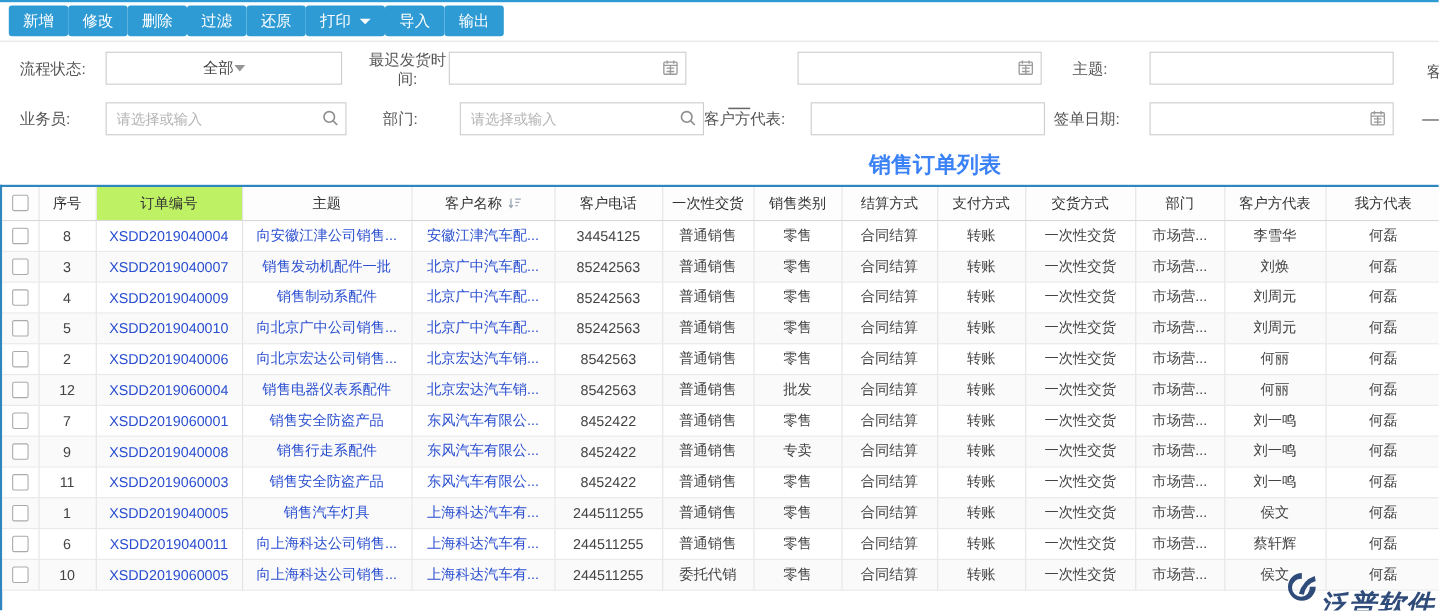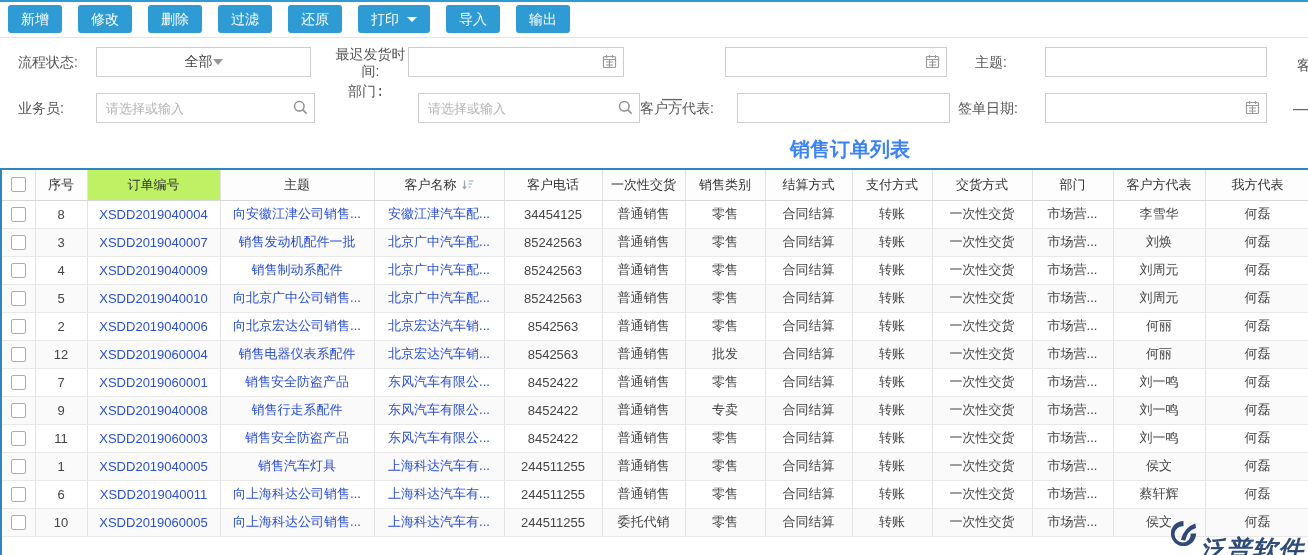--- a/index.html
+++ b/index.html
@@ -3,21 +3,21 @@
 <meta charset="utf-8">
 <style>
   html,body{margin:0;padding:0;}
   body{
     width:1308px;height:555px;overflow:hidden;position:relative;
     background:#fff;font-family:"Liberation Sans",sans-serif;
     -webkit-font-smoothing:antialiased;
   }
   .topline{position:absolute;top:0;left:0;width:1308px;height:2px;background:#2e9bd5;}
   
-  .toolbar{position:absolute;top:5px;left:8px;height:28px;display:flex;gap:16px;}
+  .toolbar{position:absolute;top:5px;left:8px;height:28px;display:flex;}
   .tb-btn{
     height:28px;padding:0 13px;background:#2e9bd5;color:#fff;border:none;border-radius:3px;
     font-size:14px;font-family:inherit;display:flex;align-items:center;gap:8px;cursor:pointer;line-height:28px;
   }
   .toolbar-sep{position:absolute;top:37px;left:0;width:1308px;height:1px;background:#e3e3e3;}
   .caret-white{width:0;height:0;border-left:5px solid transparent;border-right:5px solid transparent;border-top:5px solid #fff;display:inline-block;}
   
   .filters{position:absolute;top:38px;left:0;width:1308px;height:130px;}
   .flabel{position:absolute;font-size:14px;color:#555;text-align:left;line-height:17px;}
   .fwrap{position:absolute;height:30px;box-sizing:border-box;border-radius:14px;}
@@ -136,21 +136,21 @@
   <div class="fwrap" style="left:96px;top:55px;width:219px;">
     <input placeholder="请选择或输入" style="">
     <span class="ficon">
       <svg width="15" height="15" viewBox="0 0 15 15" fill="none" stroke="#8f8f8f" stroke-width="1.5">
           <circle cx="6.3" cy="6.3" r="4.8"></circle>
           <path d="M9.9 9.9L13.6 13.6"></path>
         </svg>
     </span>
   </div>
 
-  <div class="flabel" style="left:348px;width:62px;top:46px;font-family:Liberation Mono, monospace;">部门:</div>
+  <div class="flabel" style="left:348px;width:62px;top:62px;">部门:</div>
   <div class="fwrap" style="left:418px;top:55px;width:222px;">
     <input placeholder="请选择或输入" style="">
     <span class="ficon">
       <svg width="15" height="15" viewBox="0 0 15 15" fill="none" stroke="#8f8f8f" stroke-width="1.5">
           <circle cx="6.3" cy="6.3" r="4.8"></circle>
           <path d="M9.9 9.9L13.6 13.6"></path>
         </svg>
     </span>
   </div>
 

